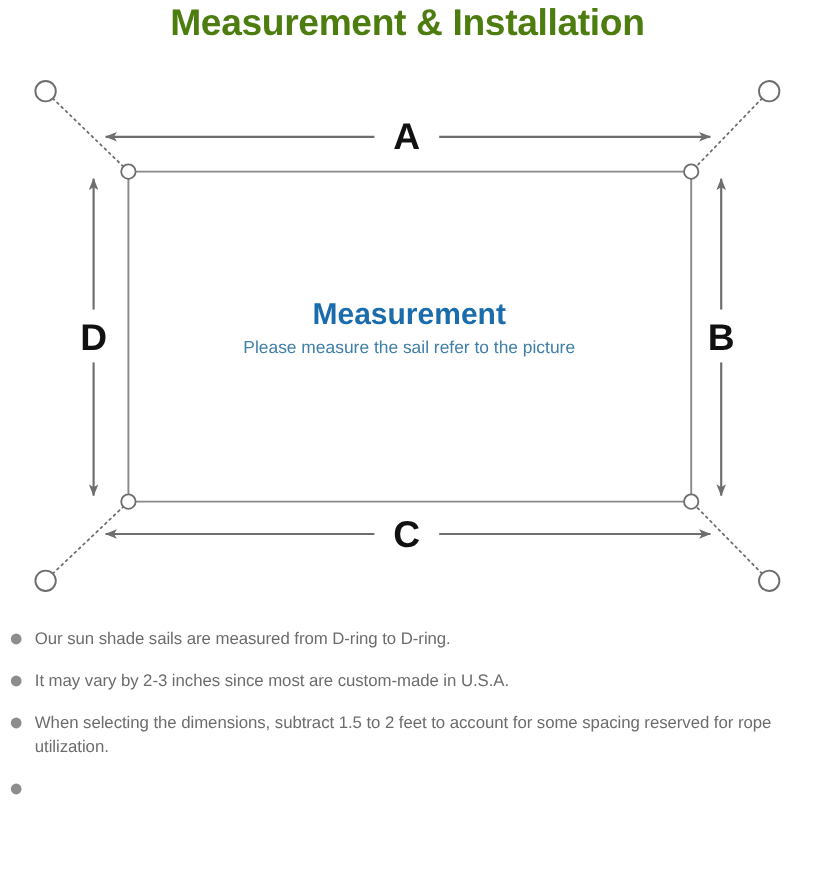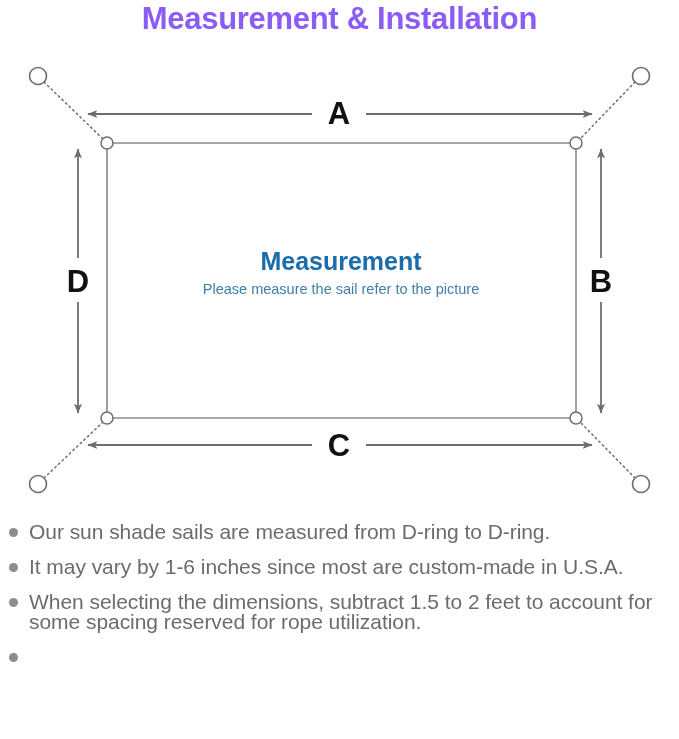--- a/index.html
+++ b/index.html
@@ -16,21 +16,21 @@
   }
 
   #page-title {
     position: absolute;
     top: 0px;
     left: 0;
     width: 679px;
     text-align: center;
     font-size: 31px;
     font-weight: bold;
-    color: #8b5cf6;
+    color: #4d7c0f;
     letter-spacing: -0.3px;
     line-height: 38px;
   }
 
   #diagram {
     position: absolute;
     top: 45px;
     left: 0;
     width: 679px;
     height: 470px;
@@ -60,21 +60,21 @@
     top: 522px;
     left: 0;
     width: 679px;
   }
   .note-row {
     position: relative;
     padding-left: 29px;
     padding-right: 6px;
     margin-bottom: 15px;
     color: #6c6c6c;
-    font-size: 21px;
+    font-size: 14px;
     line-height: 20px;
     letter-spacing: -0.05px;
   }
   .note-bullet {
     position: absolute;
     left: 9px;
     top: 6px;
     width: 9px;
     height: 9px;
     border-radius: 50%;
@@ -151,21 +151,21 @@
   </svg>
 </div>
 
 <div id="notes">
   <div class="note-row">
     <span class="note-bullet"></span>
     <span>Our sun shade sails are measured from D-ring to D-ring.</span>
   </div>
   <div class="note-row">
     <span class="note-bullet"></span>
-    <span>It may vary by 1-6 inches since most are custom-made in U.S.A.</span>
+    <span>It may vary by 2-3 inches since most are custom-made in U.S.A.</span>
   </div>
   <div class="note-row">
     <span class="note-bullet"></span>
     <span>When selecting the dimensions, subtract 1.5 to 2 feet to account for some spacing reserved for rope utilization.</span>
   </div>
   <div class="note-row">
     <span class="note-bullet"></span>
   </div>
 </div>
 

